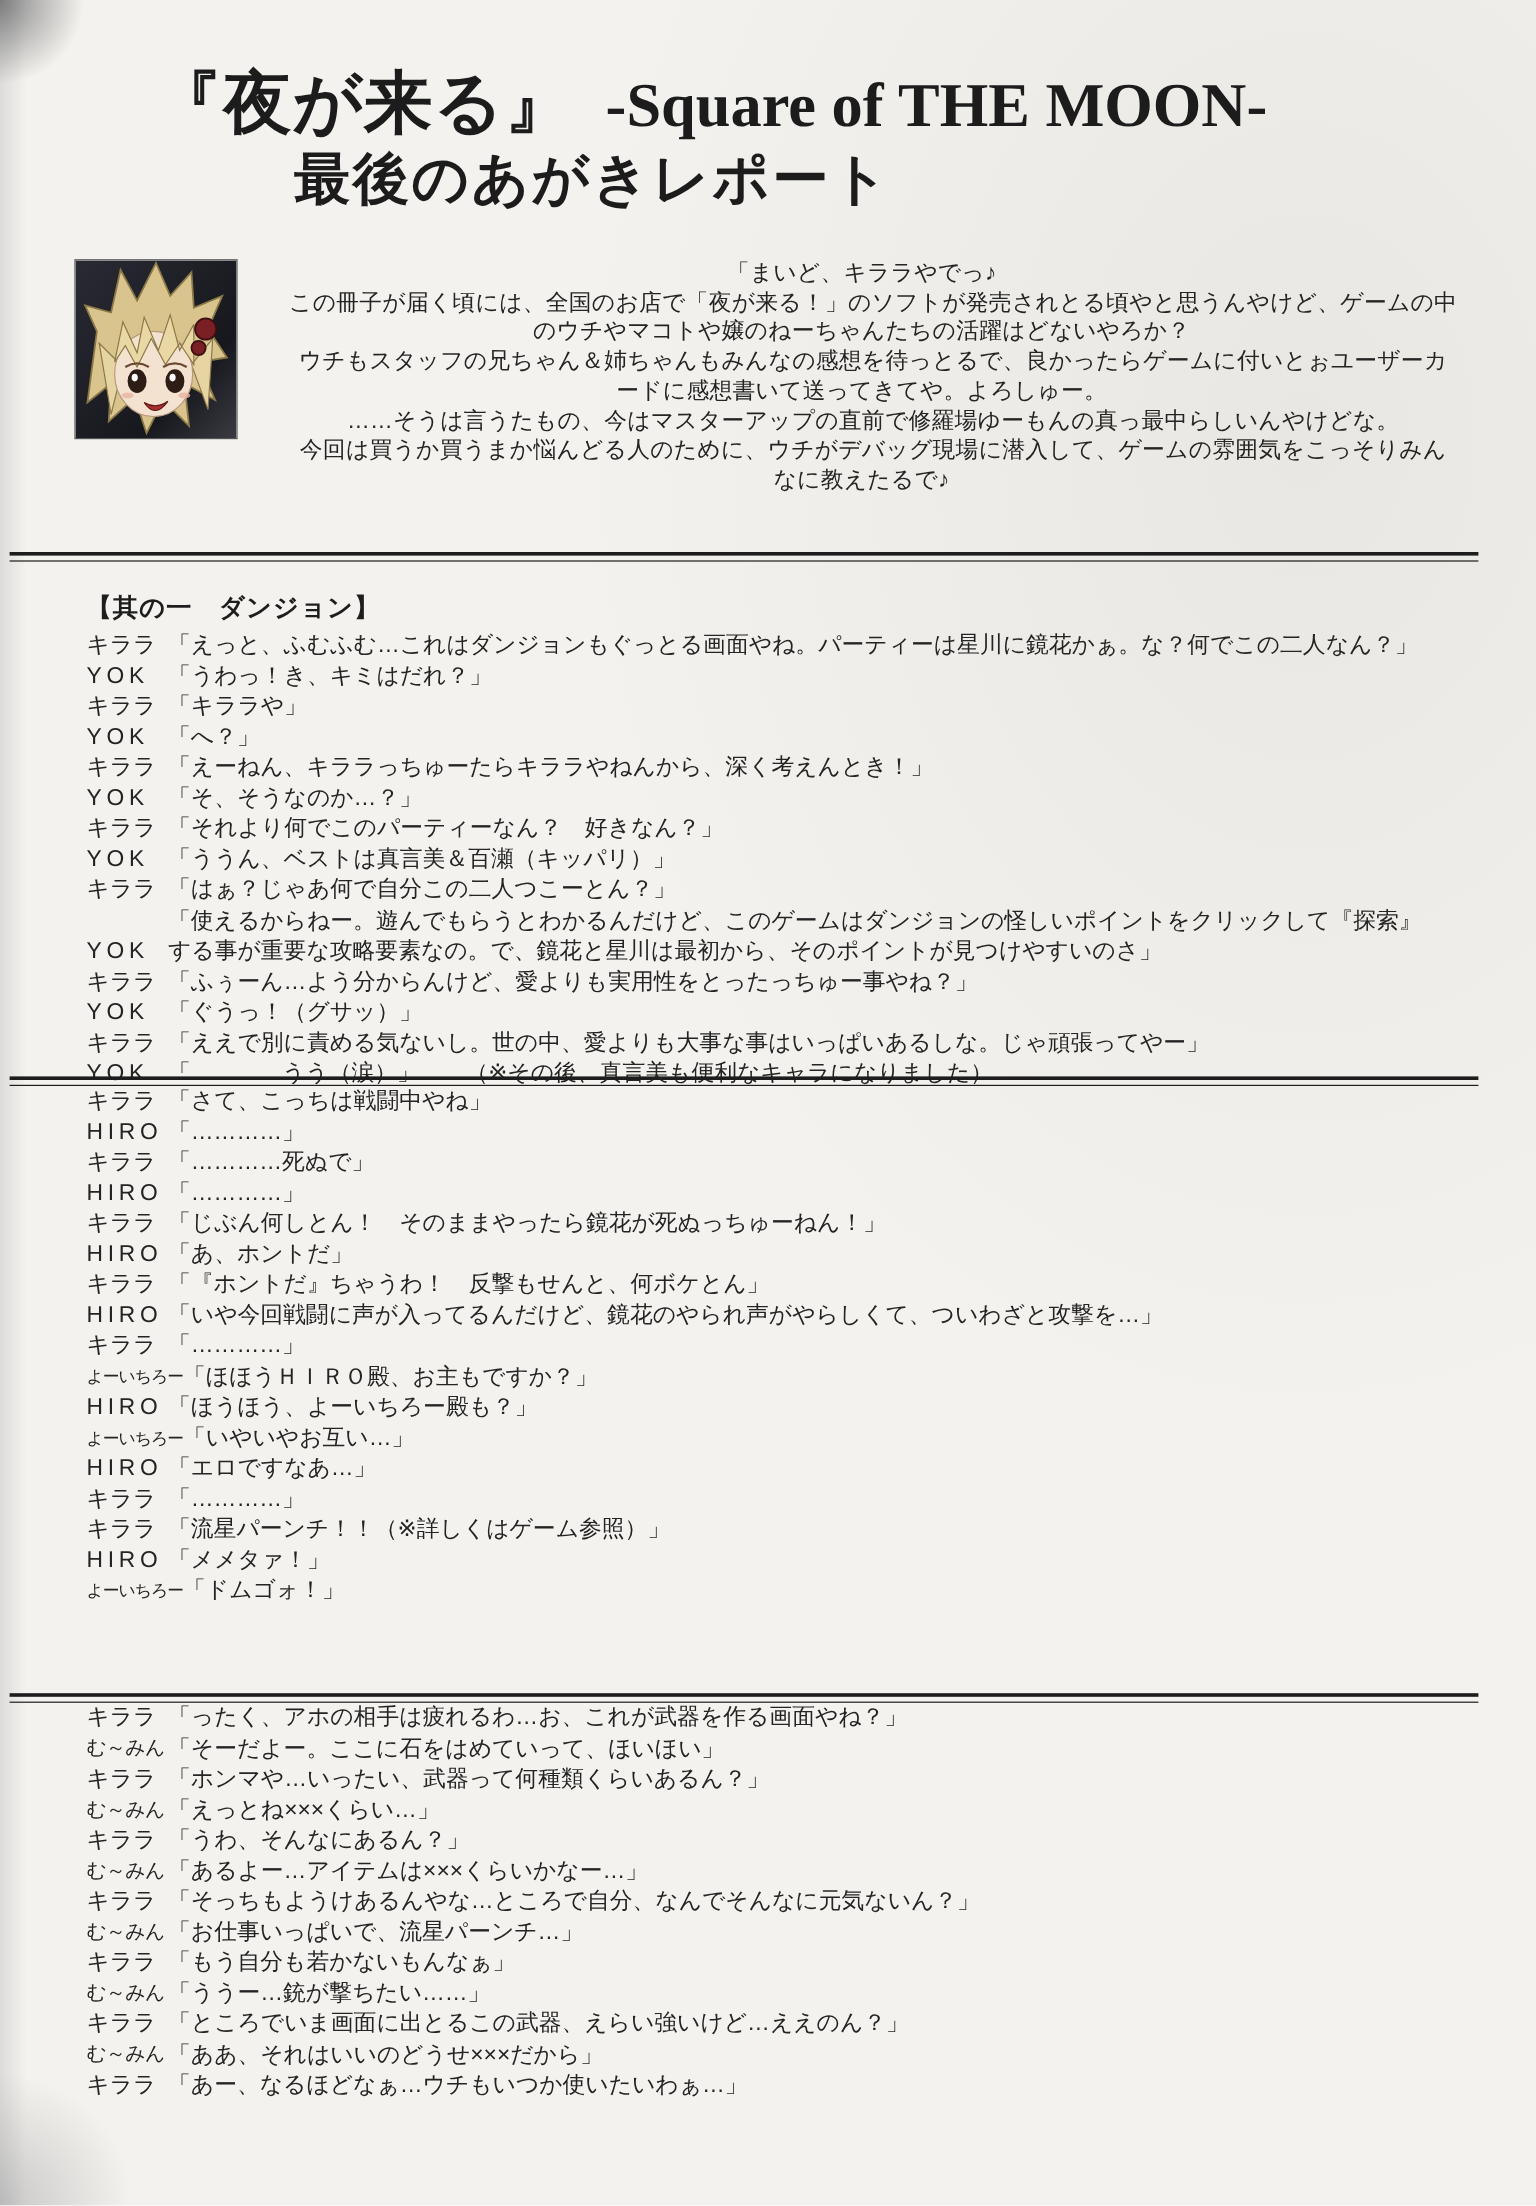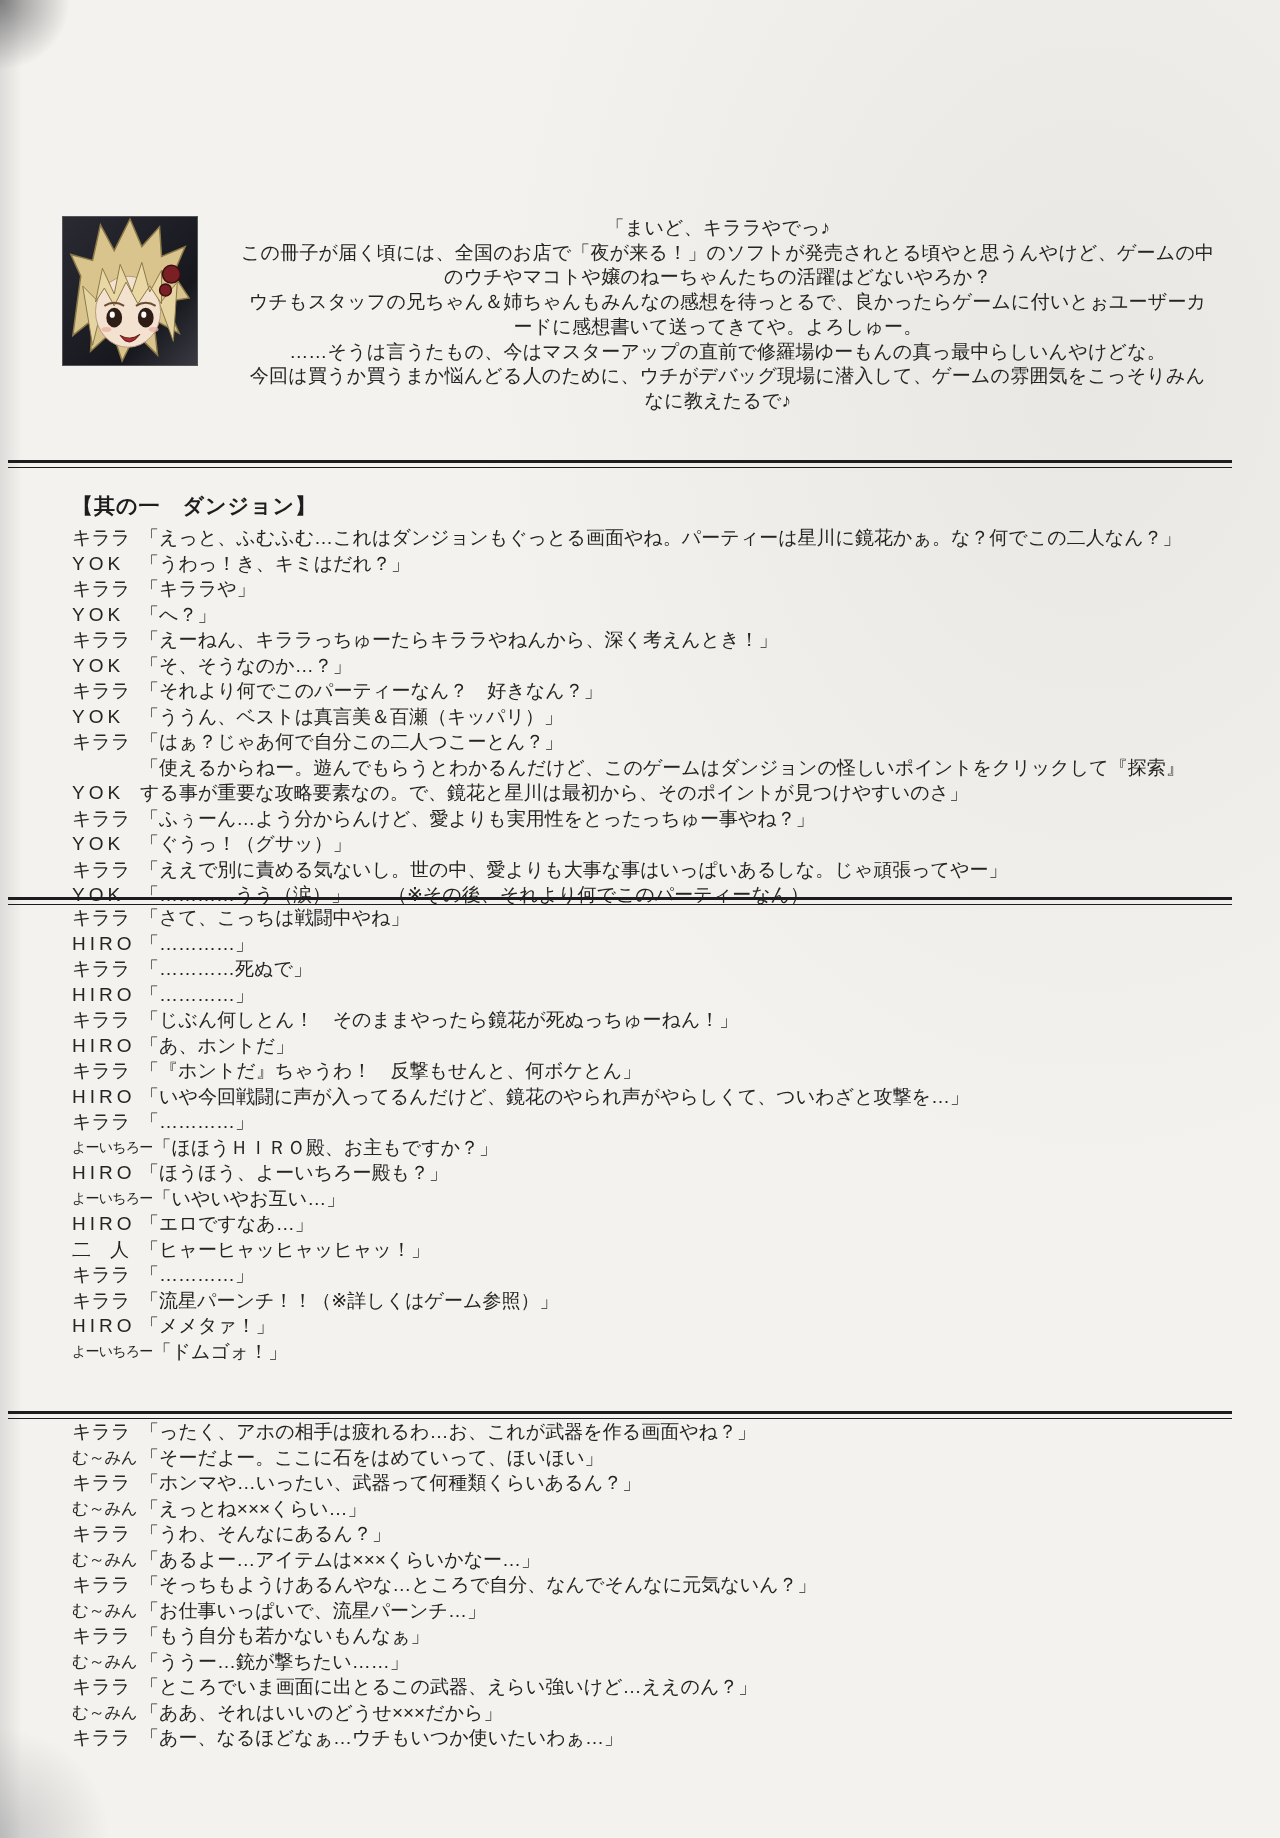--- a/index.html
+++ b/index.html
@@ -58,20 +58,26 @@
   .speaker.lat{letter-spacing:4px;}
   .speaker.sm{font-size:16.5px;line-height:25.5px;letter-spacing:-0.5px;}
   .speaker.xs{font-size:14px;line-height:25.5px;letter-spacing:-0.8px;}
   .line{white-space:pre-wrap;flex:1 1 auto;}
 </style>
 </head>
 <body>
 
 <div class="page">
 
+  <header class="title-block">
+    <div class="t1">
+      <span class="t-main">『夜が来る』</span><span class="t-latin">-Square of THE MOON-</span>
+    </div>
+    <div class="t2">最後のあがきレポート</div>
+  </header>
 
   <section class="intro">
     <div class="avatar">
       <svg viewBox="0 0 136 150" preserveAspectRatio="none">
         <defs>
           <linearGradient id="bgq" x1="0" y1="0" x2="1" y2="1">
             <stop offset="0" stop-color="#2a2a33"></stop>
               <stop offset="0.7" stop-color="#17171e"></stop>
             <stop offset="1" stop-color="#3a3a42"></stop>
           </linearGradient>
@@ -179,21 +185,21 @@
     <span class="line">「ぐうっ！（グサッ）」</span>
   </div>
 
   <div class="row">
     <span class="speaker">キララ</span>
     <span class="line">「ええで別に責める気ないし。世の中、愛よりも大事な事はいっぱいあるしな。じゃ頑張ってやー」</span>
   </div>
 
   <div class="row">
     <span class="speaker lat">YOK</span>
-    <span class="line">「…………うう（涙）」　　（※その後、それより何でこのパーティーなん）</span>
+    <span class="line">「…………うう（涙）」　　（※その後、真言美も便利なキャラになりました）</span>
   </div>
 </div>
   </section>
       <section class="sec" style="top: 897px;">
     <div class="rule"></div>
     <div class="rows">
   <div class="row">
     <span class="speaker">キララ</span>
     <span class="line">「さて、こっちは戦闘中やね」</span>
   </div>
@@ -251,24 +257,20 @@
   <div class="row">
     <span class="speaker xs">よーいちろー</span>
     <span class="line">「いやいやお互い…」</span>
   </div>
 
   <div class="row">
     <span class="speaker lat">HIRO</span>
     <span class="line">「エロですなあ…」</span>
   </div>
 
-  <div class="row">
-    <span class="speaker">二　人</span>
-    <span class="line">「ヒャーヒャッヒャッヒャッ！」</span>
-  </div>
 
   <div class="row">
     <span class="speaker">キララ</span>
     <span class="line">「…………」</span>
   </div>
 
   <div class="row">
     <span class="speaker">キララ</span>
     <span class="line">「流星パーンチ！！（※詳しくはゲーム参照）」</span>
   </div>

